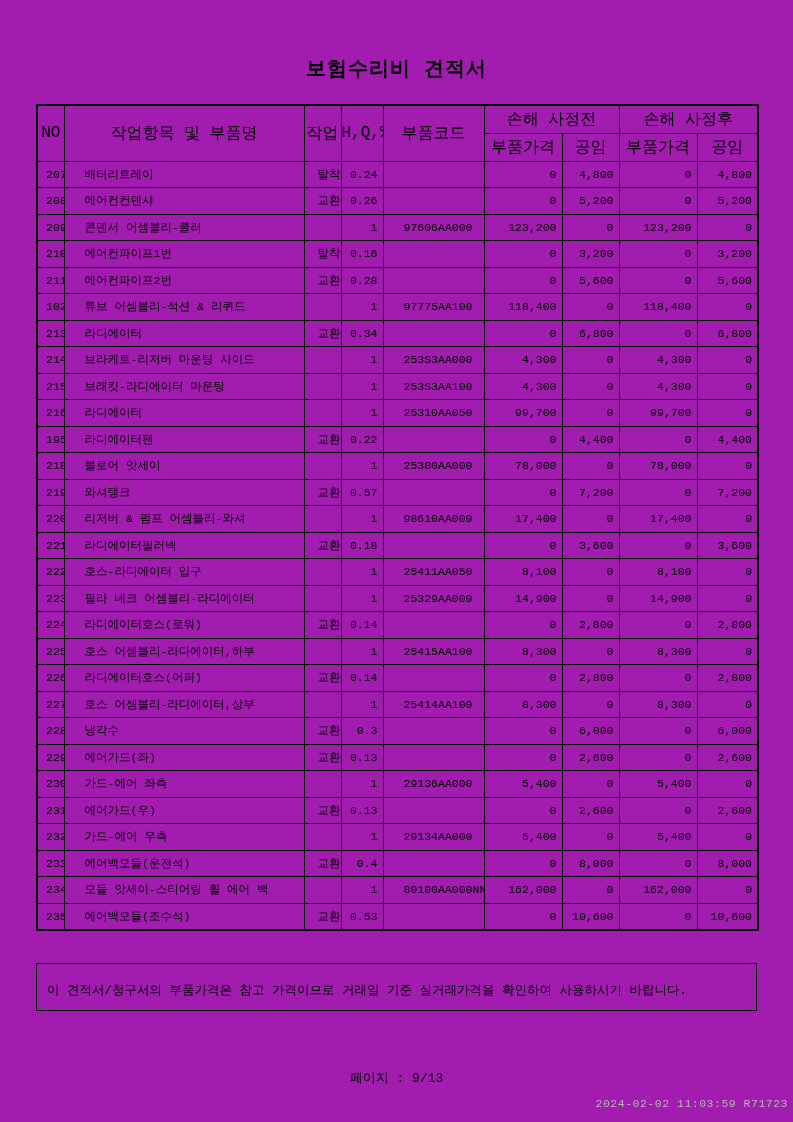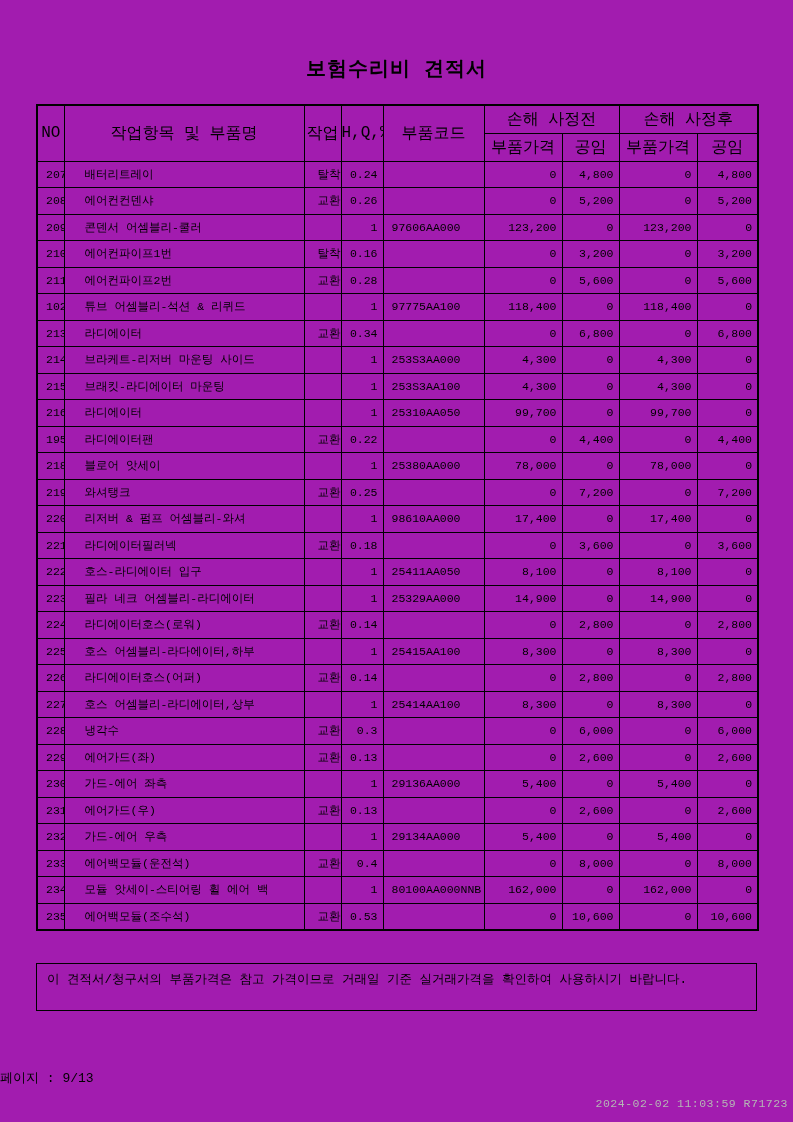--- a/index.html
+++ b/index.html
@@ -30,34 +30,34 @@
     overflow:hidden; white-space:nowrap;
     vertical-align:middle;
     font-weight:normal;
   }
   table.est thead th { height:28px; text-align:center; font-size:16px; }
   table.est tbody td { height:26.5px; }
   td.c-no   { text-align:center;padding-left:8px; }
   td.c-item { text-align:left; padding-left:20px; }
   td.c-work { text-align:right; }
   td.c-num  { text-align:right; padding-right:5px; }
-  td.c-code { text-align:left; padding-left:8px; }
+  td.c-code { text-align:left; padding-left:20px; }
   .notice-box {
     position:absolute; top:963px; left:36px; width:721px; height:48px;
     border:1.5px solid #000;
     font-size:12.5px;
-    padding:7px 10px;
+    padding:18px 10px;
   }
   .brand-line {
     position:absolute; top:1040px; left:0; width:100%;
     text-align:center; font-weight:bold; font-size:15px;
   }
   .page-label {
     position:absolute; top:1069px; left:0; width:100%;
-    text-align:left; font-size:13px;
+    text-align:center; font-size:13px;
   }
   .timestamp {
     position:absolute; top:1097px; right:5px;
     font-size:11.5px; color:#b5b5b5;
     letter-spacing:0.5px;
   }
 </style>
 </head>
 <body>
 
@@ -224,21 +224,21 @@
       <td class="c-code">25380AA000</td>
       <td class="c-num">78,000</td>
       <td class="c-num">0</td>
       <td class="c-num">78,000</td>
       <td class="c-num">0</td>
     </tr>
         <tr>
       <td class="c-no">219</td>
       <td class="c-item">와셔탱크</td>
       <td class="c-work">교환</td>
-      <td class="c-num">0.25</td>
+      <td class="c-num">0.57</td>
       <td class="c-code"></td>
       <td class="c-num">0</td>
       <td class="c-num">7,200</td>
       <td class="c-num">0</td>
       <td class="c-num">7,200</td>
     </tr>
         <tr>
       <td class="c-no">220</td>
       <td class="c-item">리저버 &amp; 펌프 어셈블리-와셔</td>
       <td class="c-work"></td>

